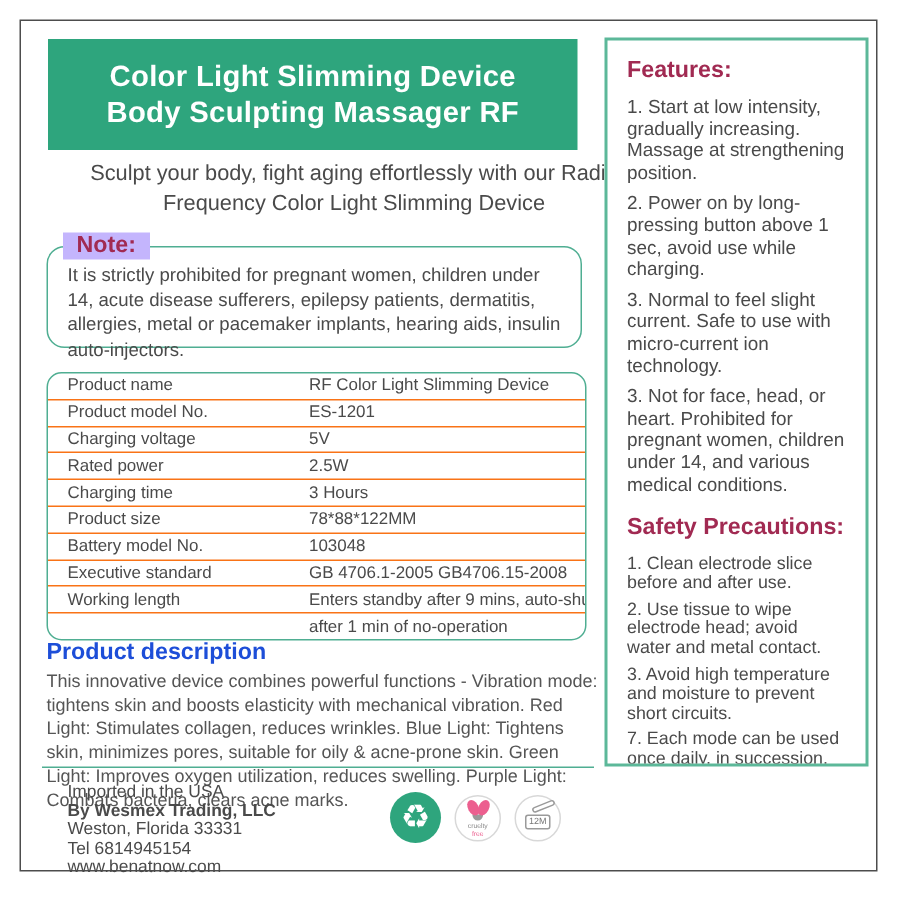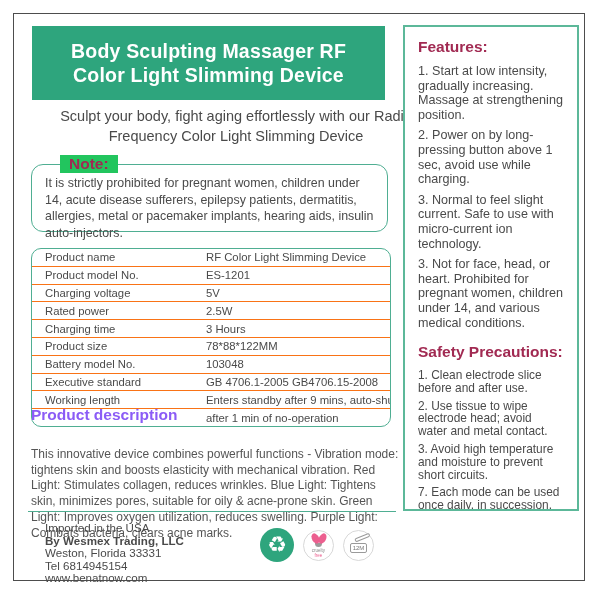--- a/index.html
+++ b/index.html
@@ -21,37 +21,37 @@
   }
   .subtitle{
     position:absolute;left:14px;top:92px;width:360px;text-align:center;
     font-size:14.5px;line-height:20px;color:#4a4a4a;margin-left:28px;
   }
   .notebox{
     position:absolute;left:17px;top:150px;width:357px;height:68px;
     border:1.5px solid #4FAE92;border-radius:12px;box-sizing:border-box;
   }
   .notebox .legend{
-    position:absolute;top:-10px;left:28px;background:#22c55e;padding:0 9px;
+    position:absolute;top:-10px;left:10px;background:#c4b5fd;padding:0 9px;
     color:#A12A52;font-weight:bold;font-size:15.5px;
   }
   .notebox .note-text{
     padding:10px 13px 0 13px;font-size:12.4px;line-height:16.5px;color:#4a4a4a;
   }
   .spec-table{
     position:absolute;left:17px;top:234px;width:360px;
     border:1.5px solid #4FAE92;border-radius:10px;box-sizing:border-box;
     overflow:hidden;background:#fff;
   }
   .spec-row{display:flex;align-items:center;height:16.8px;font-size:11.3px;color:#4a4a4a;gap:36px;}
   .spec-row + .spec-row{border-top:1px solid #f97316;}
   .spec-label{width:125px;padding-left:13px;flex:none;white-space:nowrap;}
   .spec-value{flex:1;white-space:nowrap;}
   .desc-heading{
-    position:absolute;left:17px;top:392px;font-size:15.5px;font-weight:bold;color:#8b5cf6;
+    position:absolute;left:17px;top:412px;font-size:15.5px;font-weight:bold;color:#1d4ed8;
   }
   .desc-text{
     position:absolute;left:17px;top:433px;width:370px;
     font-size:12px;line-height:15.7px;color:#555;
   }
   .divider{
     position:absolute;left:14px;top:497px;width:368px;height:0;
     border-top:1.5px solid #4FAE92;
   }
   .footer-text{
@@ -96,22 +96,22 @@
   .rb-heading.second{margin-top:13px;}
   .feature-item{font-size:12.6px;line-height:14.6px;color:#4a4a4a;margin-bottom:6px;}
   .safety-item{font-size:11.9px;line-height:12.8px;color:#4a4a4a;margin-bottom:5px;}
 </style>
 </head>
 <body>
 
 <div class="frame">
 
   <div class="banner">
+    <div>Color Light Slimming Device</div>
     <div>Body Sculpting Massager RF</div>
-    <div>Color Light Slimming Device</div>
   </div>
 
   <div class="subtitle">Sculpt your body, fight aging effortlessly with our Radio Frequency Color Light Slimming Device</div>
 
   <div class="notebox">
     <span class="legend">Note:</span>
     <div class="note-text">It is strictly prohibited for pregnant women, children under 14, acute disease sufferers, epilepsy patients, dermatitis, allergies, metal or pacemaker implants, hearing aids, insulin auto-injectors.</div>
   </div>
 
   <div class="spec-table">

